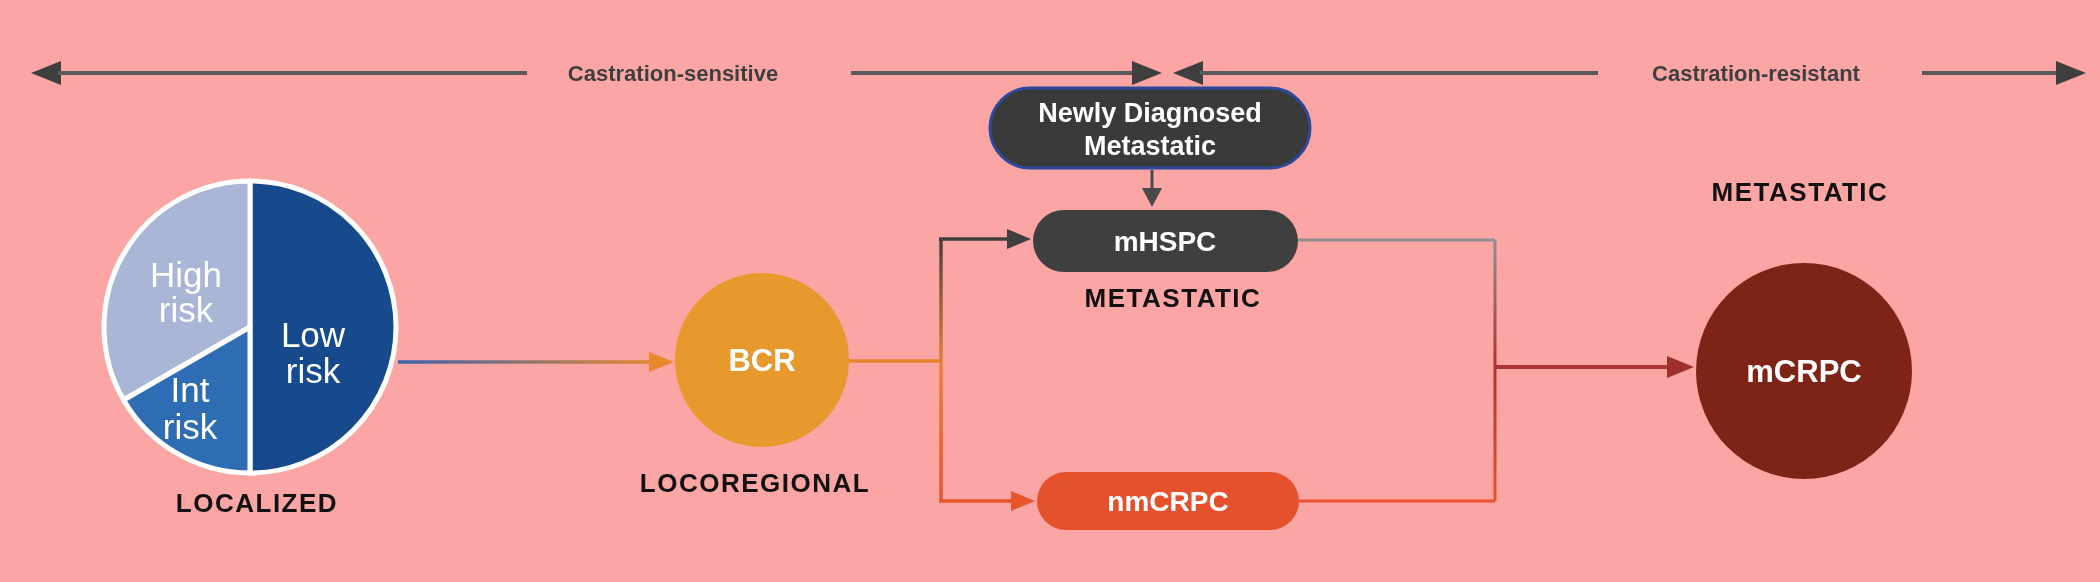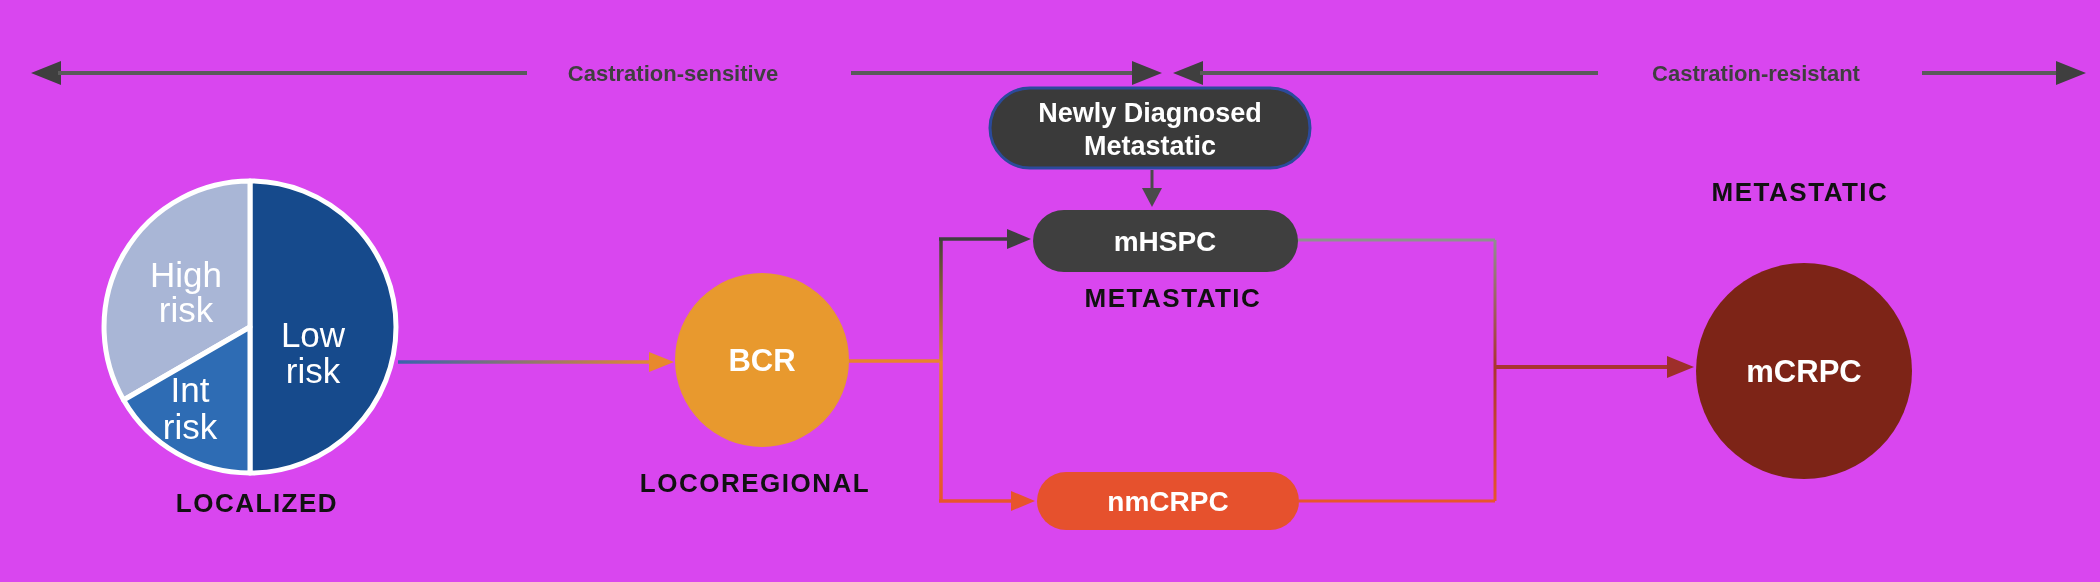--- a/index.html
+++ b/index.html
@@ -1,19 +1,19 @@
 <!DOCTYPE html>
 <html><head>
 <meta charset="utf-8">
 <style>
   html,body{margin:0;padding:0;background:#ffffff;}
   .stage{
     position:relative;
     width:2100px;height:582px;
-    background:#d946ef;
+    background:#fca5a5;
     font-family:"Liberation Sans", sans-serif;
     overflow:hidden;
   }
   svg{display:block;}
   text{font-family:"Liberation Sans", sans-serif;}
   .axis-label{font-size:22px;font-weight:bold;fill:#3f3f3f;}
   .caption{font-size:26px;font-weight:bold;fill:#111111;letter-spacing:1.5px;}
   .pie-label{font-size:35px;fill:#ffffff;}
   .node-label{font-weight:bold;fill:#ffffff;}
 </style>

